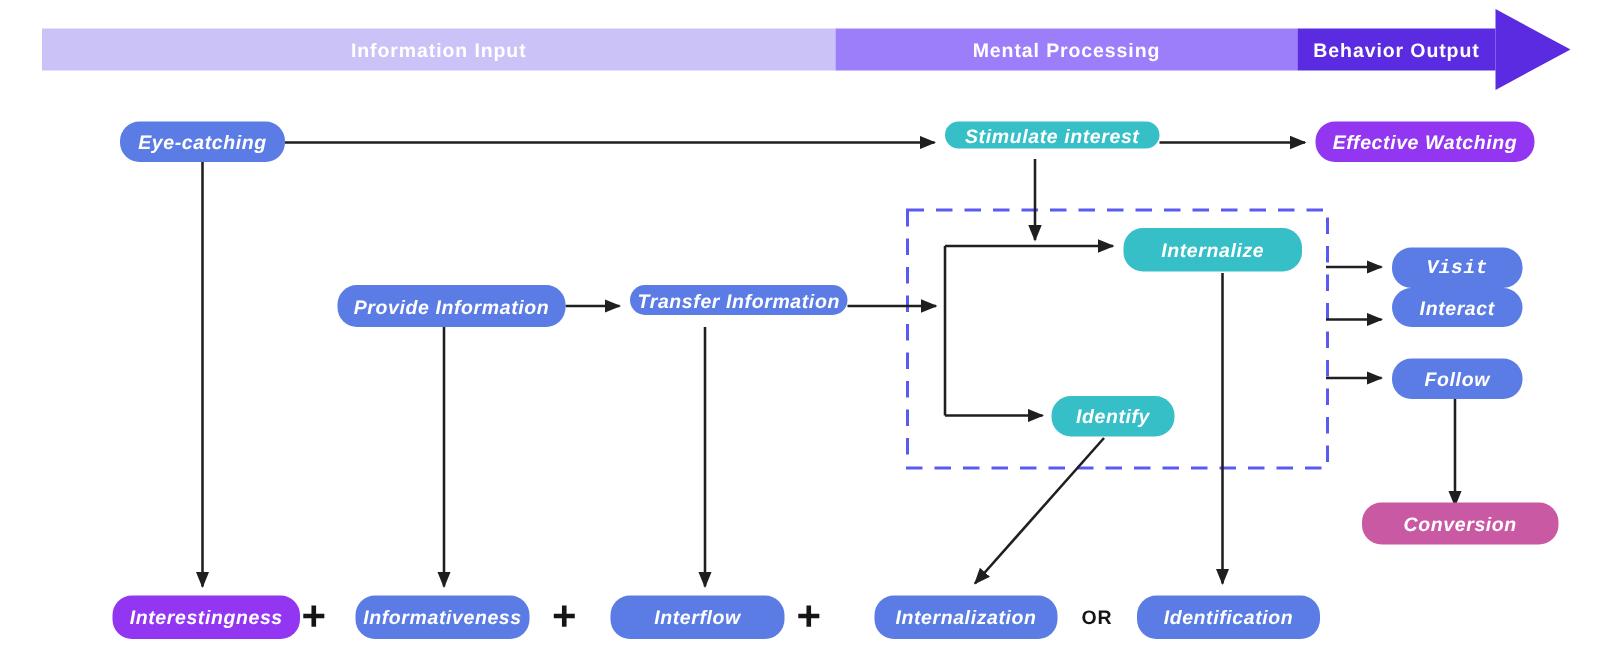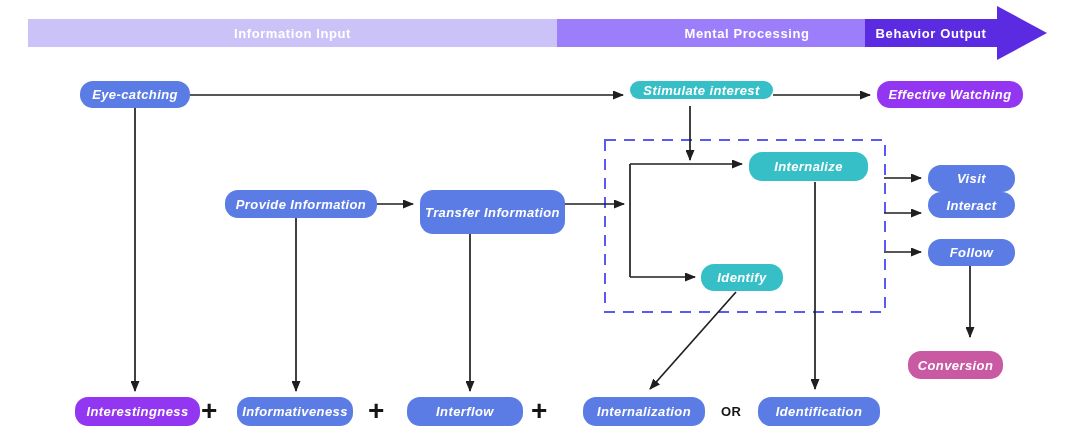--- a/index.html
+++ b/index.html
@@ -13,21 +13,21 @@
   }
   #wires { position:absolute; left:0; top:0; width:1080px; height:446px; }
 
   
   .banner-seg {
     position:absolute; top:19px; height:28px;
     display:flex; align-items:center; justify-content:center;
     color:#ffffff; font-size:13px; font-weight:bold; letter-spacing:0.6px;
   }
   .seg-input      { left:28px;  width:529px; background:#cbc2f7; }
-  .seg-processing { left:557px; width:308px; background:#9c7efa;padding-left:36px; }
+  .seg-processing { left:557px; width:308px; background:#9c7efa; }
   .seg-output     { left:865px; width:132px; background:#5a2be0; }
   .banner-head {
     position:absolute; left:997px; top:6px;
     width:0; height:0;
     border-top:27px solid transparent;
     border-bottom:27px solid transparent;
     border-left:50px solid #5a2be0;
   }
 
   
@@ -98,29 +98,29 @@
   <div class="banner-seg seg-output">
     <span>Behavior Output</span>
   </div>
   <div class="banner-head"></div>
 
   <div class="node blue" style="left:80px; top:81px; width:110px; height:27px;">Eye-catching</div>
   <div class="node teal" style="left:630px; top:81px; width:143px; height:18px;">Stimulate interest</div>
   <div class="node purple" style="left:877px; top:81px; width:146px; height:27px;">Effective Watching</div>
 
   <div class="node blue" style="left:225px; top:190px; width:152px; height:28px;">Provide Information</div>
-  <div class="node blue" style="left:420px; top:190px; width:145px; height:44px;">Transfer Information</div>
+  <div class="node blue" style="left:420px; top:190px; width:145px; height:20px;">Transfer Information</div>
 
   <div class="node teal" style="left:749px; top:152px; width:119px; height:29px;">Internalize</div>
   <div class="node teal" style="left:701px; top:264px; width:82px; height:27px;">Identify</div>
 
-  <div class="node blue" style="left:928px; top:165px; width:87px; height:27px;">Visit</div>
+  <div class="node blue" style="left:928px; top:165px; width:87px; height:27px;font-family:Liberation Mono, monospace;">Visit</div>
   <div class="node blue" style="left:928px; top:192px; width:87px; height:26px;">Interact</div>
   <div class="node blue" style="left:928px; top:239px; width:87px; height:27px;">Follow</div>
-  <div class="node pink" style="left:908px; top:351px; width:95px; height:28px;">Conversion</div>
+  <div class="node pink" style="left:908px; top:335px; width:131px; height:28px;">Conversion</div>
 
   <div class="node purple" style="left:75px; top:397px; width:125px; height:29px;">Interestingness</div>
   <div class="op-plus" style="left:201px; top:397px;">+</div>
   <div class="node blue" style="left:237px; top:397px; width:116px; height:29px;">Informativeness</div>
   <div class="op-plus" style="left:368px; top:397px;">+</div>
   <div class="node blue" style="left:407px; top:397px; width:116px; height:29px;">Interflow</div>
   <div class="op-plus" style="left:531px; top:397px;">+</div>
   <div class="node blue" style="left:583px; top:397px; width:122px; height:29px;">Internalization</div>
   <div class="op-or" style="left:721px; top:404px;">OR</div>
   <div class="node blue" style="left:758px; top:397px; width:122px; height:29px;">Identification</div>

